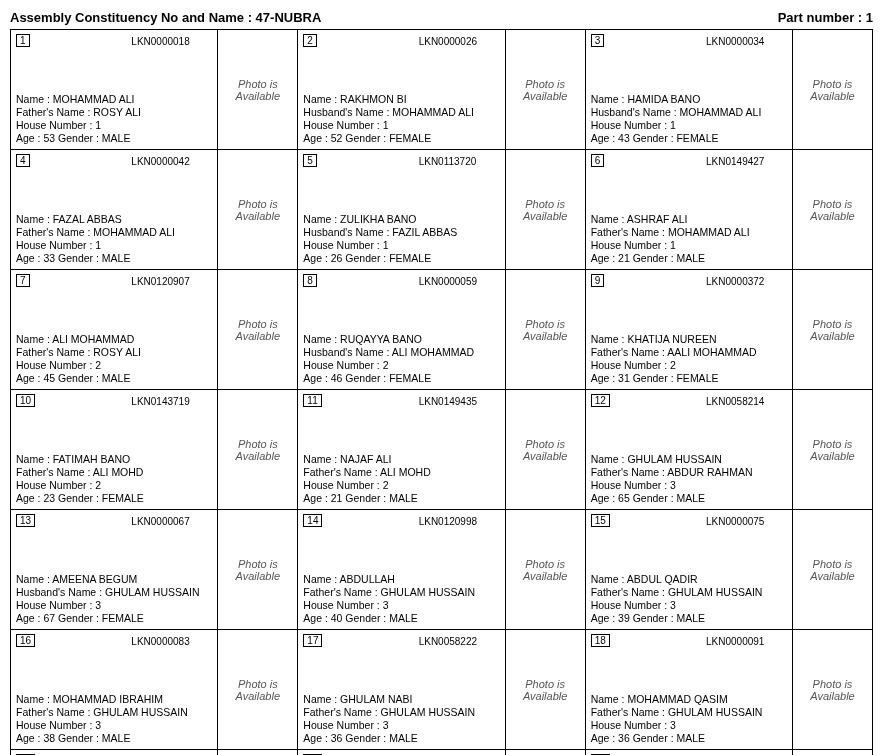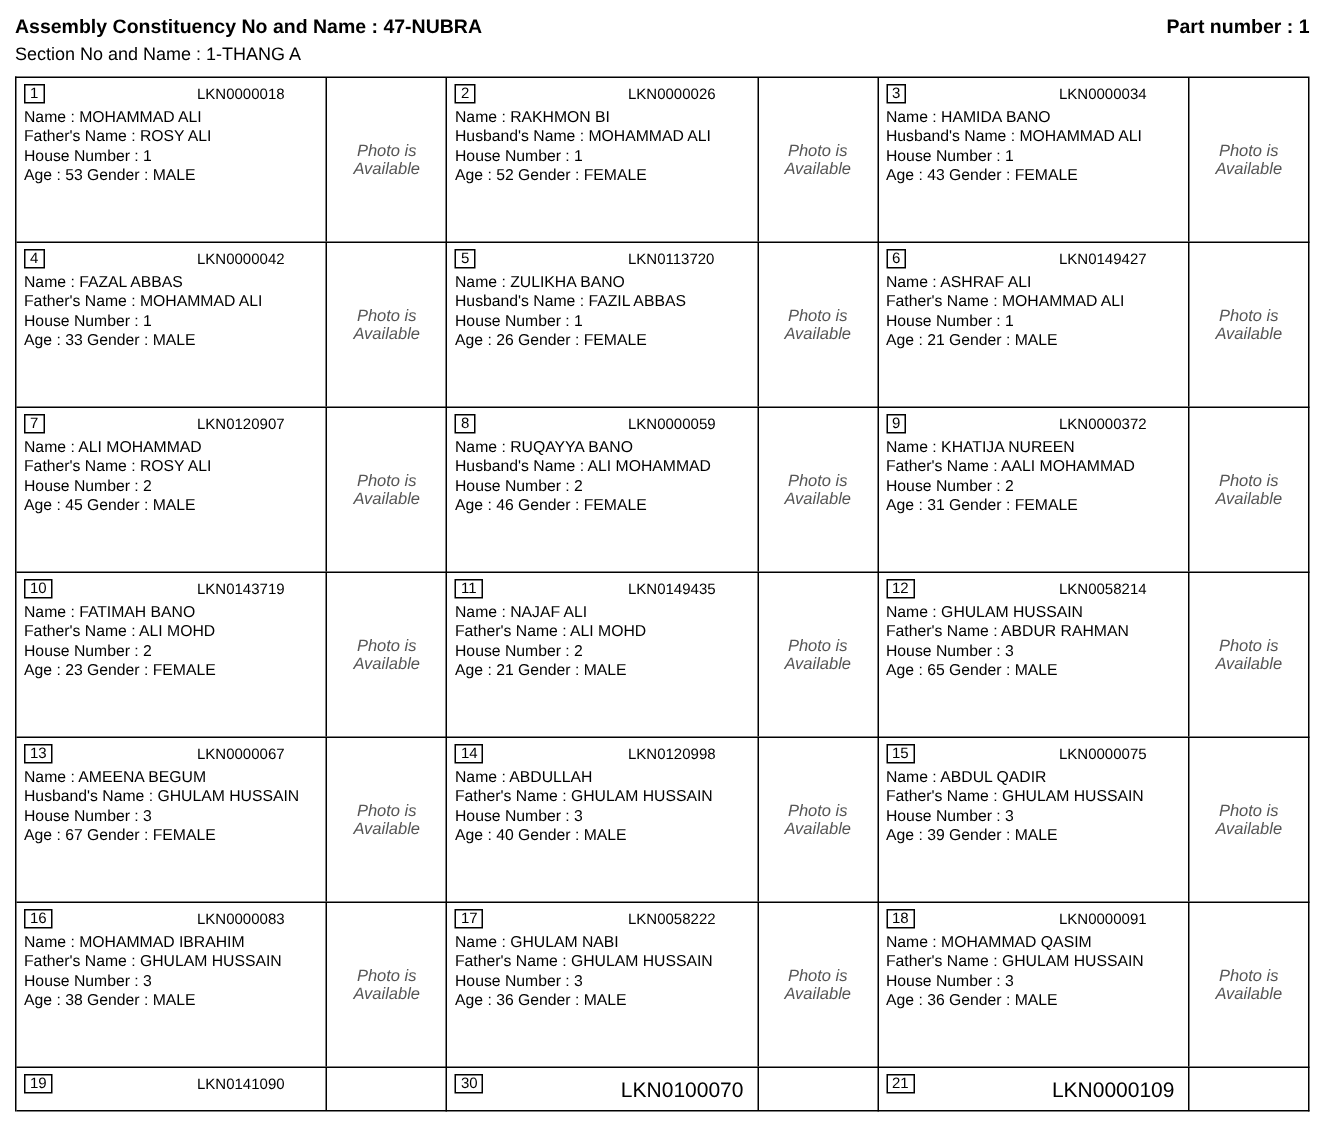--- a/index.html
+++ b/index.html
@@ -60,21 +60,21 @@
       font-size: 10px;
       text-align: left;
       padding: 2px 4px;
       min-width: 85px;
     }
     .card-header-row {
       display: flex;
       justify-content: space-between;
       align-items: flex-start;
     }
-    .card-name { font-size: 10.5px; margin-bottom: 1px; }
+    .card-name { font-size: 10.5px; margin-bottom: 1px; margin-top: 43px; }
     .card-detail { font-size: 10.5px; margin-bottom: 1px; }
     .photo-box {
       width: 80px;
       border-left: 1px solid #000;
       display: flex;
       align-items: center;
       justify-content: center;
       font-size: 11px;
       text-align: center;
       color: #555;
@@ -98,23 +98,20 @@
     }
   </style>
 </head>
 <body>
 
 <div>
   <div class="header">
     <span class="header-title">Assembly Constituency No and Name : 47-NUBRA</span>
     <span class="header-part">Part number : 1</span>
   </div>
-  <div class="section-name">
-    <span>Section No and Name : 1-THANG A</span>
-  </div>
 </div>
 
 <div class="grid" id="main-grid">
 <div class="card">
       <div class="card-info">
         <div class="card-header-row">
           <span class="card-number">1</span>
           <span class="card-lkn">LKN0000018</span>
         </div>
         <div class="card-name">Name : MOHAMMAD ALI</div>

